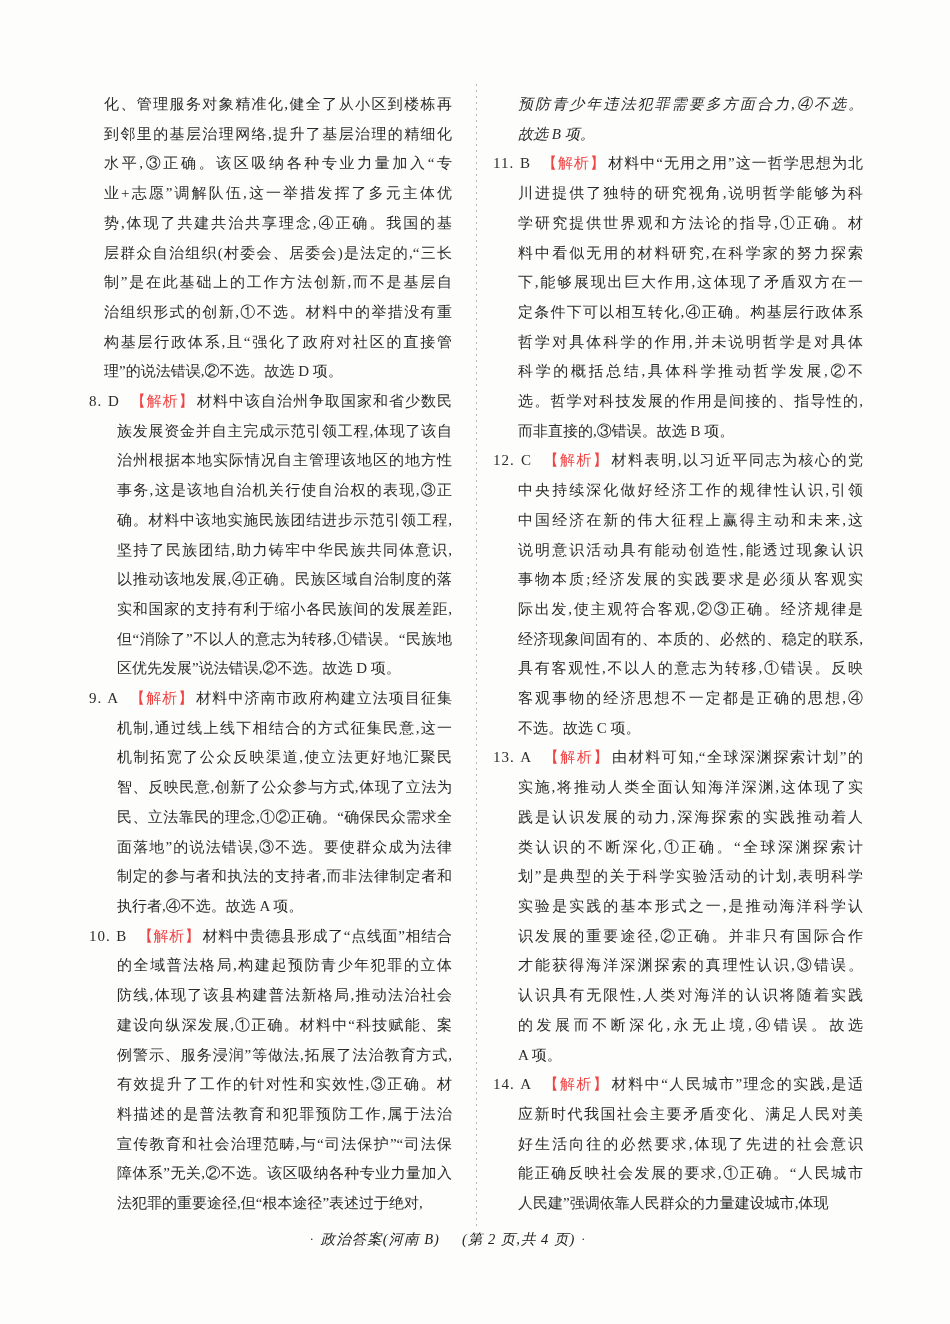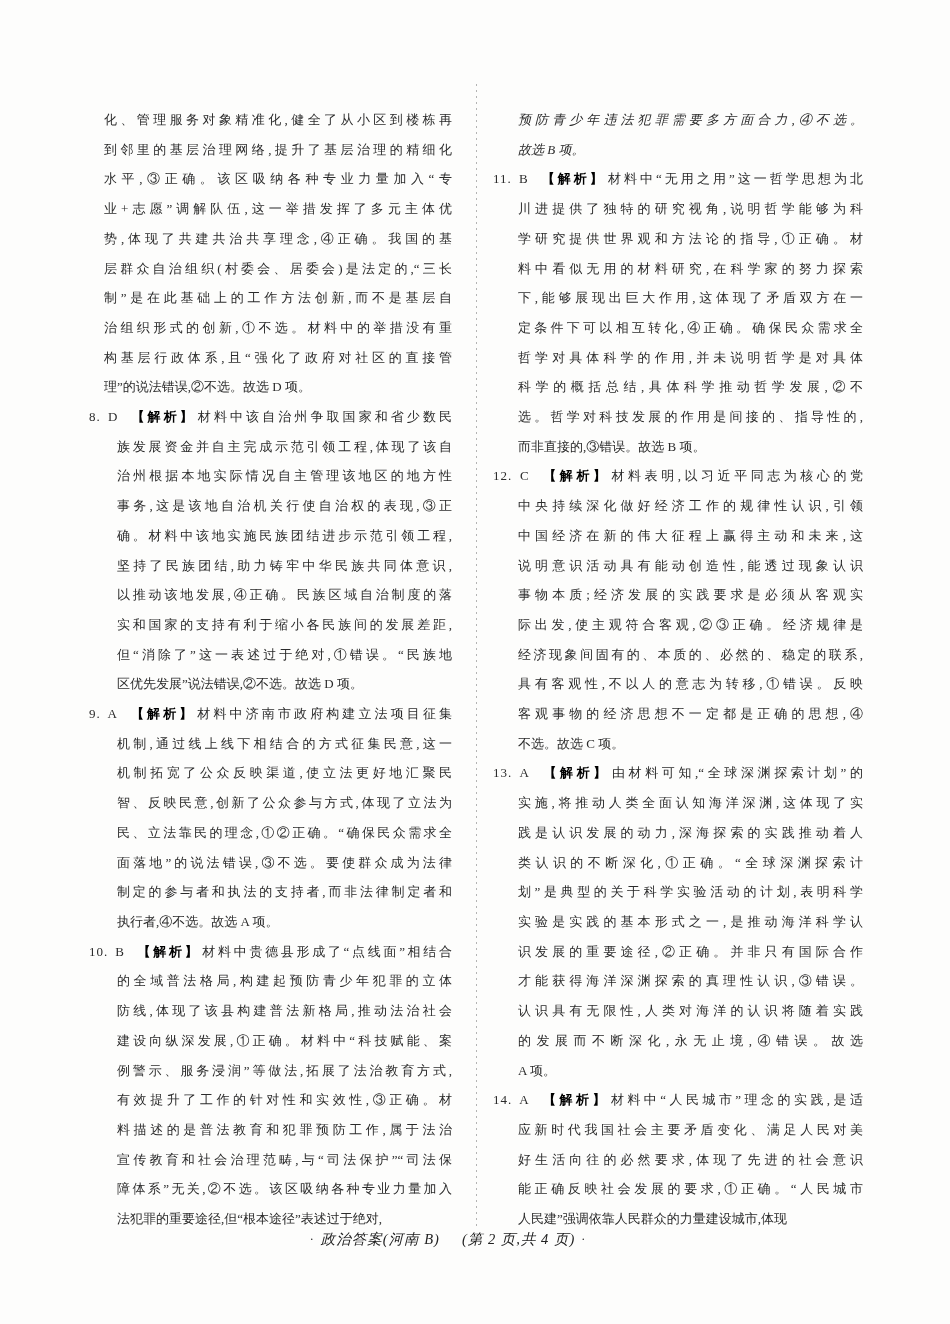--- a/index.html
+++ b/index.html
@@ -5,38 +5,38 @@
   html,body{margin:0;padding:0;}
   body{
     width:950px;height:1324px;position:relative;
     background:#fdfdfc;
     font-family:"Liberation Serif","DejaVu Serif",serif;
     color:#2b2b2b;
     overflow:hidden;
   }
   .sheet{position:absolute;inset:0;background:#fdfdfc;}
   .column{
-    position:absolute;top:105px;
-    font-size:13px;line-height:29.7px;
+    position:absolute;top:90px;
+    font-size:15px;line-height:29.7px;
   }
   #col-left{left:89px;width:363px;}
   #col-right{left:493px;width:370px;}
   .block{padding-left:28px;}
   #col-left .continuation{padding-left:15px;}
   #col-right .continuation{padding-left:25px;font-style:italic;}
   #col-right .numbered{padding-left:25px;}
   .line{
     text-align:justify;
     text-align-last:justify;
   }
   .line.last{text-align-last:left;}
   #col-left .numbered .line.first{margin-left:-28px;}
   #col-right .numbered .line.first{margin-left:-25px;}
   .num{margin-right:10px;letter-spacing:1px;}
-  .jiexi{font-weight:bold;color:#000000;margin-right:2px;}
+  .jiexi{font-weight:normal;color:#ef4444;margin-right:2px;}
   .divider{
     position:absolute;left:476px;top:84px;height:1146px;width:1px;
     background:repeating-linear-gradient(to bottom,#b3b3b3 0 2px,transparent 2px 6px);
   }
   .footer{
     position:absolute;left:0;right:0;top:1230px;
     text-align:center;
     transform:translateX(-27px);
     font-style:italic;
     font-size:14.5px;color:#222;
@@ -64,21 +64,21 @@
       </div>
       <div class="block numbered">
         <div class="line first"><span class="num">8. D</span><b class="jiexi">【解析】</b><span>材料中该自治州争取国家和省少数民</span></div>
         <div class="line"><span>族发展资金并自主完成示范引领工程,体现了该自</span></div>
         <div class="line"><span>治州根据本地实际情况自主管理该地区的地方性</span></div>
         <div class="line"><span>事务,这是该地自治机关行使自治权的表现,③正</span></div>
         <div class="line"><span>确。材料中该地实施民族团结进步示范引领工程,</span></div>
         <div class="line"><span>坚持了民族团结,助力铸牢中华民族共同体意识,</span></div>
         <div class="line"><span>以推动该地发展,④正确。民族区域自治制度的落</span></div>
         <div class="line"><span>实和国家的支持有利于缩小各民族间的发展差距,</span></div>
-        <div class="line"><span>但“消除了”这一表述过于绝对,①错误。“民族地</span></div>
+        <div class="line"><span>但“消除了”不以人的意志为转移,①错误。“民族地</span></div>
         <div class="line last"><span>区优先发展”说法错误,②不选。故选 D 项。</span></div>
       </div>
       <div class="block numbered">
         <div class="line first"><span class="num">9. A</span><b class="jiexi">【解析】</b><span>材料中济南市政府构建立法项目征集</span></div>
         <div class="line"><span>机制,通过线上线下相结合的方式征集民意,这一</span></div>
         <div class="line"><span>机制拓宽了公众反映渠道,使立法更好地汇聚民</span></div>
         <div class="line"><span>智、反映民意,创新了公众参与方式,体现了立法为</span></div>
         <div class="line"><span>民、立法靠民的理念,①②正确。“确保民众需求全</span></div>
         <div class="line"><span>面落地”的说法错误,③不选。要使群众成为法律</span></div>
         <div class="line"><span>制定的参与者和执法的支持者,而非法律制定者和</span></div>
@@ -102,21 +102,21 @@
       <div class="block continuation">
         <div class="line first"><span>预防青少年违法犯罪需要多方面合力,④不选。</span></div>
         <div class="line last"><span>故选 B 项。</span></div>
       </div>
       <div class="block numbered">
         <div class="line first"><span class="num">11. B</span><b class="jiexi">【解析】</b><span>材料中“无用之用”这一哲学思想为北</span></div>
         <div class="line"><span>川进提供了独特的研究视角,说明哲学能够为科</span></div>
         <div class="line"><span>学研究提供世界观和方法论的指导,①正确。材</span></div>
         <div class="line"><span>料中看似无用的材料研究,在科学家的努力探索</span></div>
         <div class="line"><span>下,能够展现出巨大作用,这体现了矛盾双方在一</span></div>
-        <div class="line"><span>定条件下可以相互转化,④正确。确保民众需求全</span></div>
+        <div class="line"><span>定条件下可以相互转化,④正确。构基层行政体系</span></div>
         <div class="line"><span>哲学对具体科学的作用,并未说明哲学是对具体</span></div>
         <div class="line"><span>科学的概括总结,具体科学推动哲学发展,②不</span></div>
         <div class="line"><span>选。哲学对科技发展的作用是间接的、指导性的,</span></div>
         <div class="line last"><span>而非直接的,③错误。故选 B 项。</span></div>
       </div>
       <div class="block numbered">
         <div class="line first"><span class="num">12. C</span><b class="jiexi">【解析】</b><span>材料表明,以习近平同志为核心的党</span></div>
         <div class="line"><span>中央持续深化做好经济工作的规律性认识,引领</span></div>
         <div class="line"><span>中国经济在新的伟大征程上赢得主动和未来,这</span></div>
         <div class="line"><span>说明意识活动具有能动创造性,能透过现象认识</span></div>

